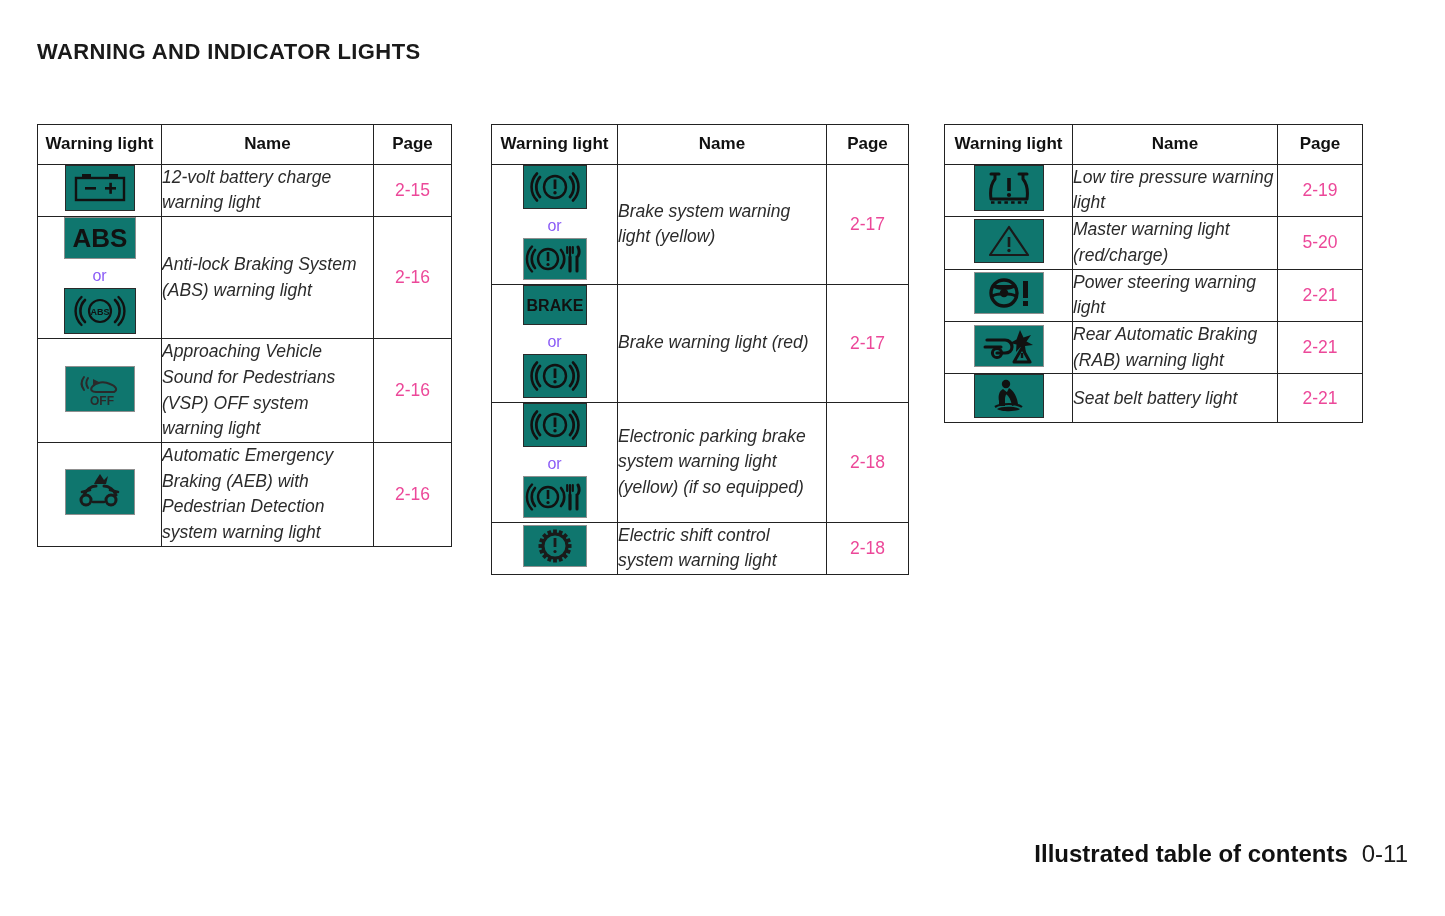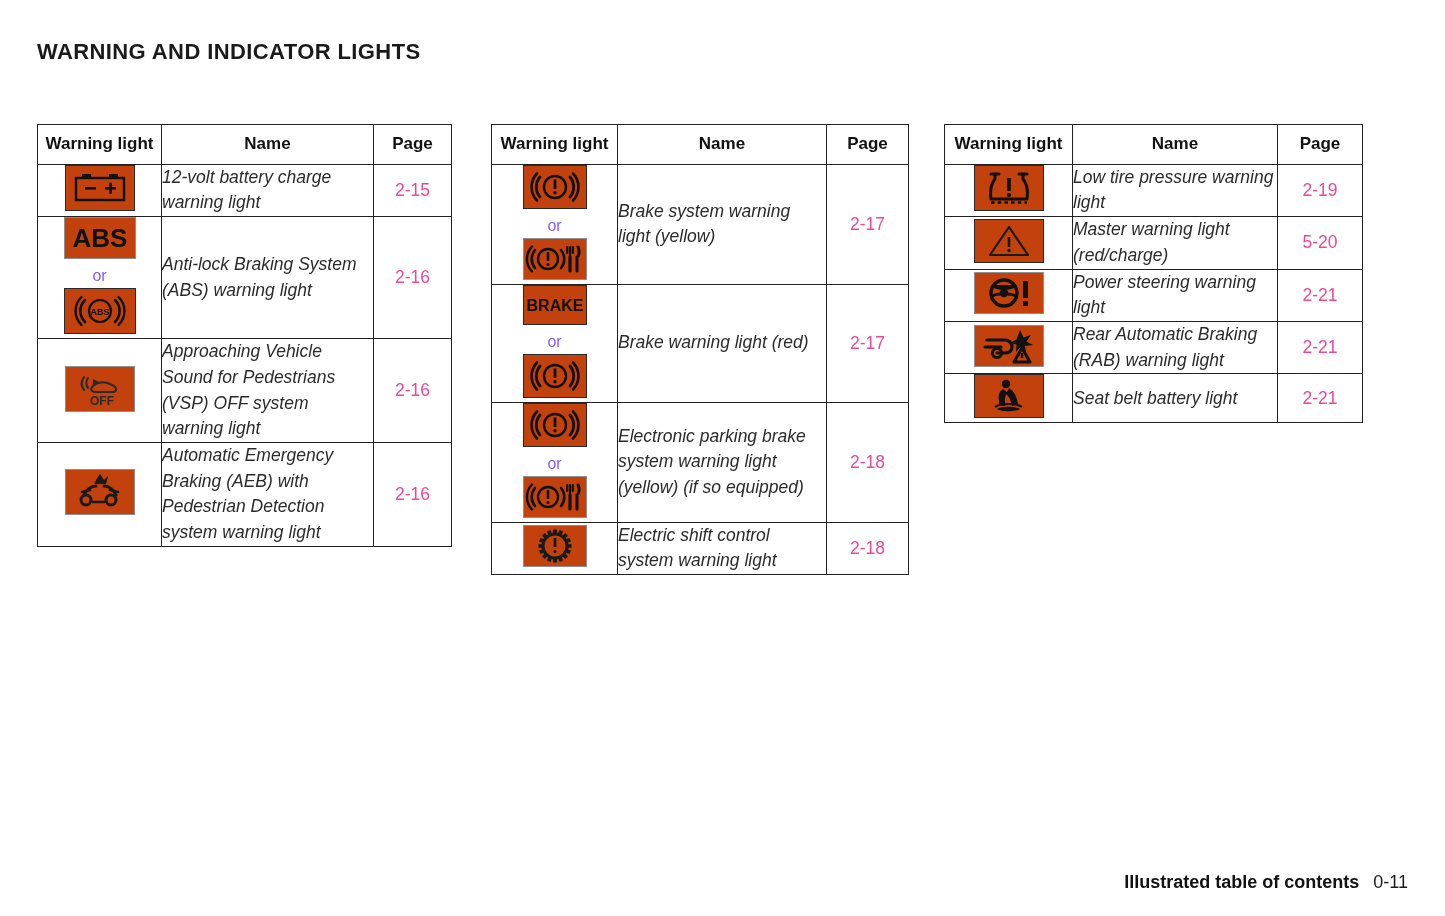--- a/index.html
+++ b/index.html
@@ -86,31 +86,31 @@
     font-size: 16px;
     color: #8b5cf6;
     margin: 5px 0 4px;
     line-height: 1;
   }
 
   
   .ibox {
     display: inline-block;
     border: 1.5px solid #2a2a2a;
-    background: #c2410c;
+    background: #0f766e;
     line-height: 0;
     padding: 0;
   }
   .ibox.soft { border-color: #8f8f8f; }
   .ibox svg { display: block; }
 
   .footer {
     position: absolute;
-    right: 37px; bottom: 23px;
-    font-size: 18px;
+    right: 37px; bottom: 48px;
+    font-size: 24px;
     white-space: nowrap;
   }
   .footer .f-label { font-weight: bold; color: #111; }
   .footer .f-page { color: #1c1c1c; margin-left: 14px; }
 </style>
 </head>
 <body>
 
 <div class="page-title">WARNING AND INDICATOR LIGHTS</div>
 

